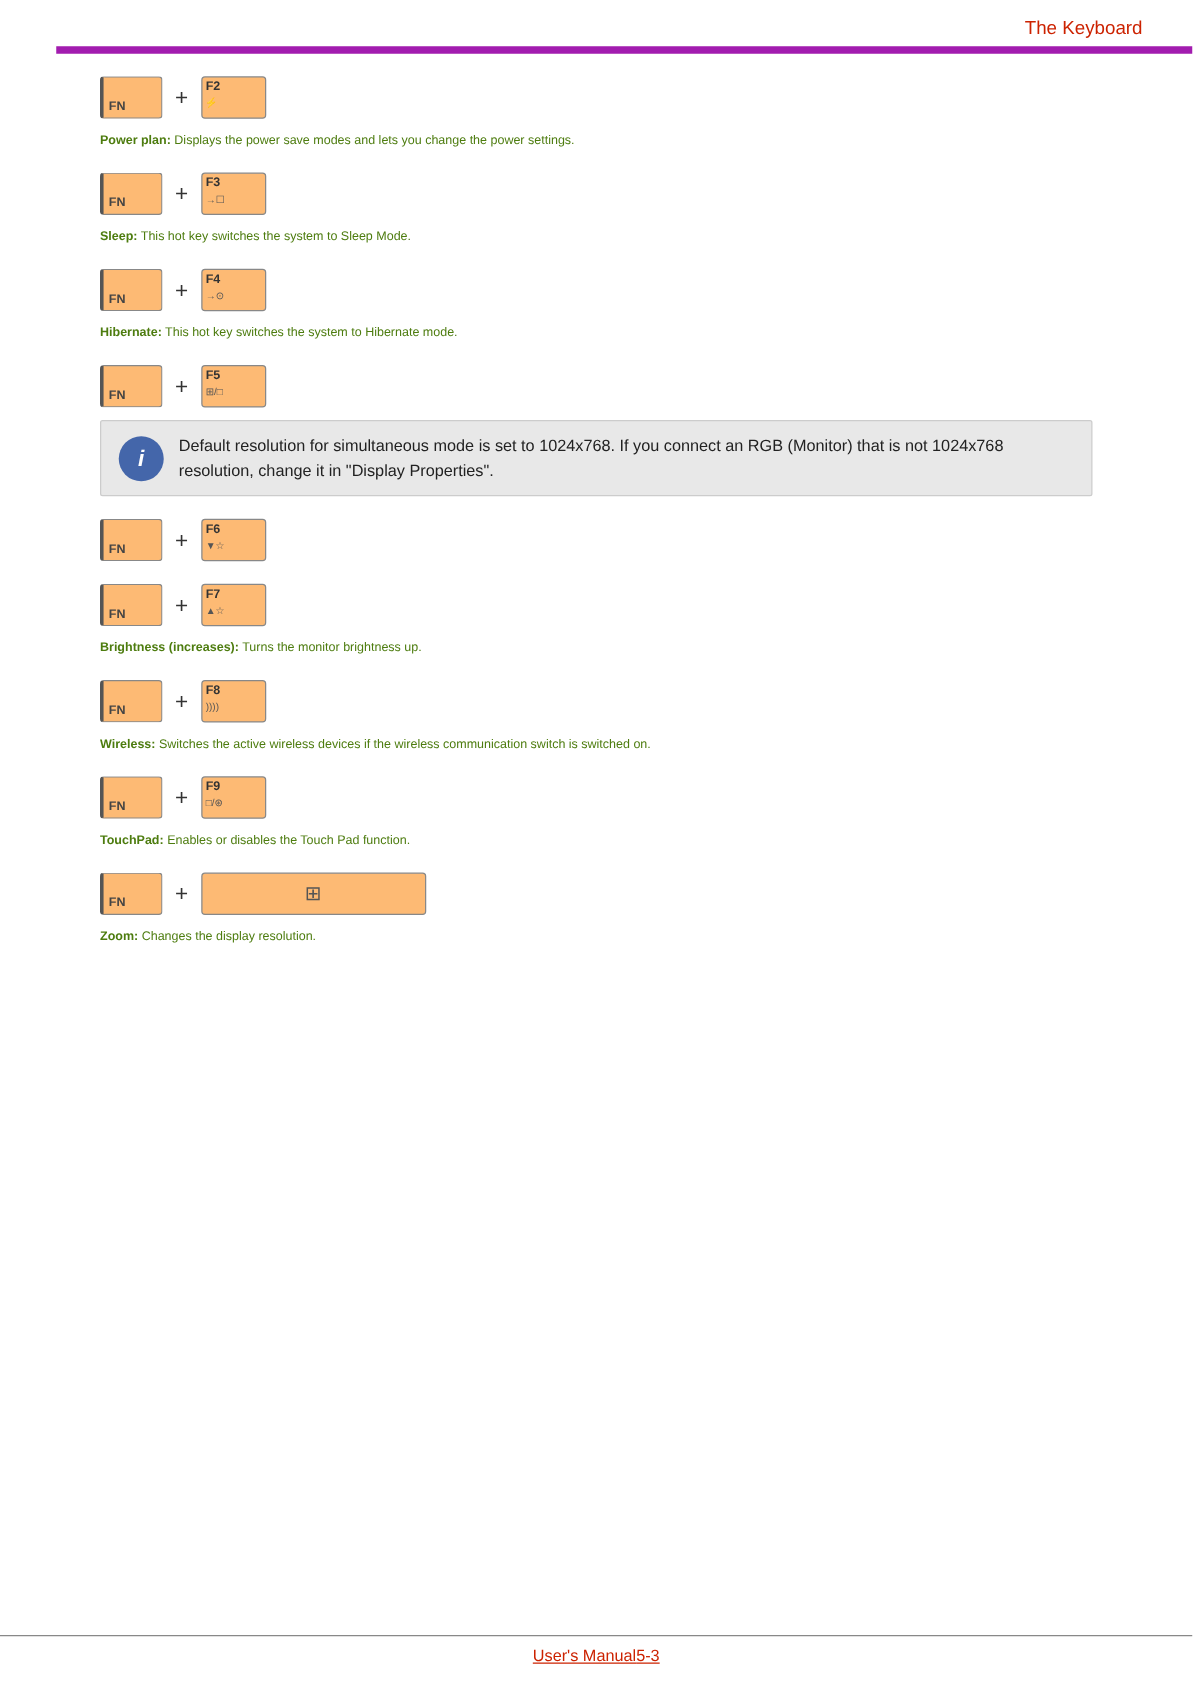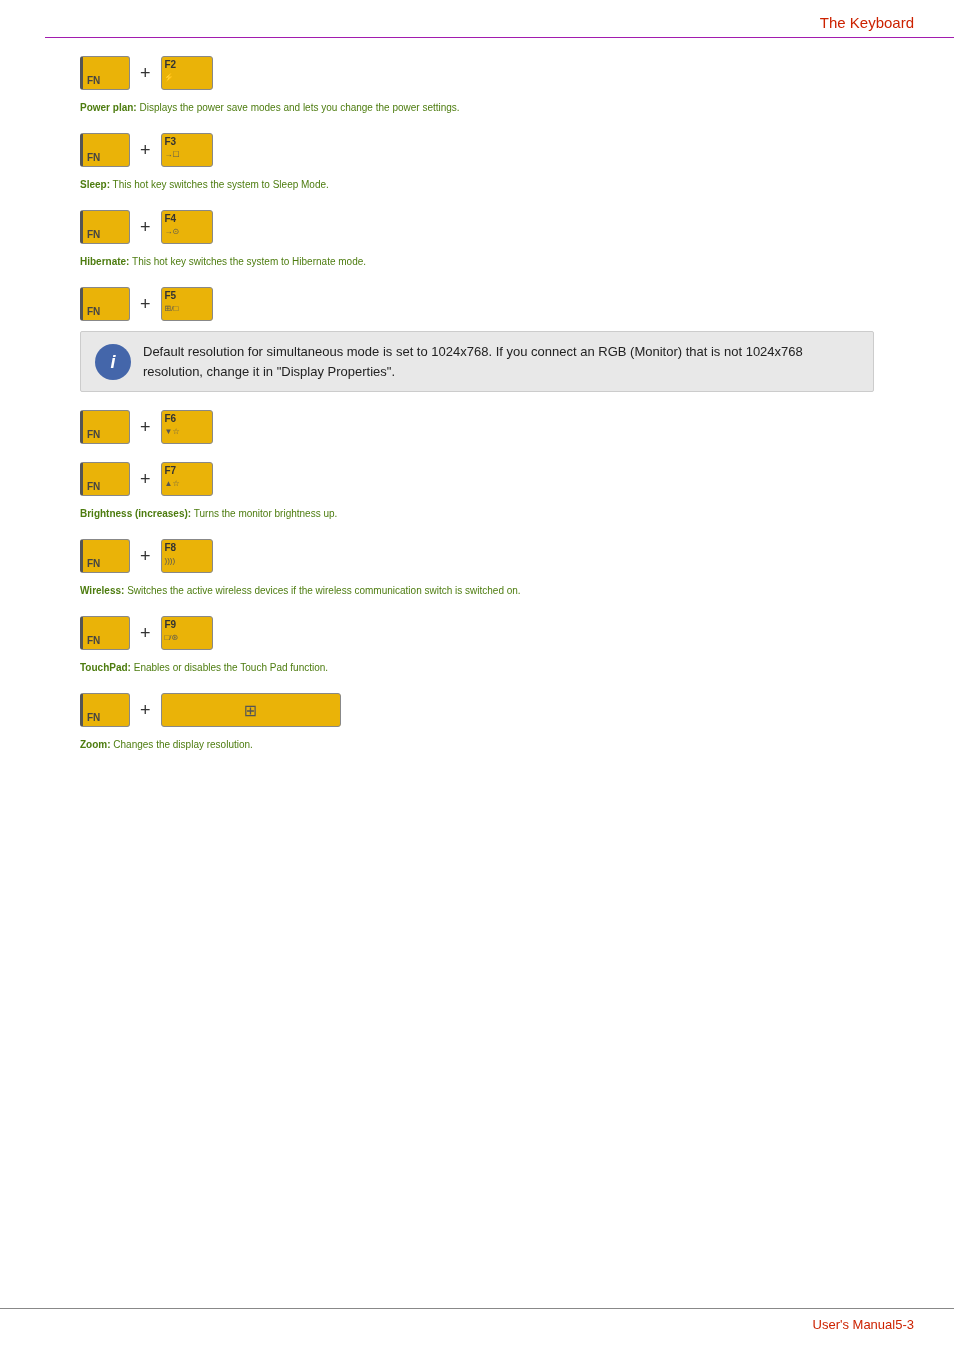--- a/index.html
+++ b/index.html
@@ -10,21 +10,21 @@
       font-family: Arial, sans-serif;
       font-size: 14px;
       color: #222;
       position: relative;
     }
 
     .page-header {
       display: flex;
       justify-content: flex-end;
       padding: 14px 40px 6px 40px;
-      border-bottom: 1px solid #a21caf;
+      border-bottom: 6px solid #a21caf;
       margin-left: 45px;
     }
 
     .header-title {
       color: #cc2200;
       font-size: 15px;
     }
 
     .page-content {
       padding: 18px 80px 40px 80px;
@@ -35,21 +35,21 @@
     }
 
     .key-combo {
       display: flex;
       align-items: center;
       margin-bottom: 10px;
     }
 
     .key-box {
       border: 1.5px solid #888;
-      background: #eab308;
+      background: #fdba74;
       border-radius: 3px;
       display: flex;
       align-items: center;
       justify-content: center;
       font-size: 11px;
       color: #333;
       position: relative;
     }
 
     .key-fn {
@@ -150,26 +150,27 @@
       color: #222;
       line-height: 1.5;
     }
 
     .page-footer {
       position: absolute;
       bottom: 20px;
       left: 0;
       right: 0;
       display: flex;
-      justify-content: flex-end;
+      justify-content: center;
       padding: 0 40px;
       font-size: 13px;
       color: #cc2200;
       border-top: 1px solid #888;
       padding-top: 8px;
+      text-decoration: underline;
     }
   </style>
 </head>
 <body>
 
 <div class="page-header">
   <span class="header-title">The Keyboard</span>
 </div>
 
 <div class="page-content">

